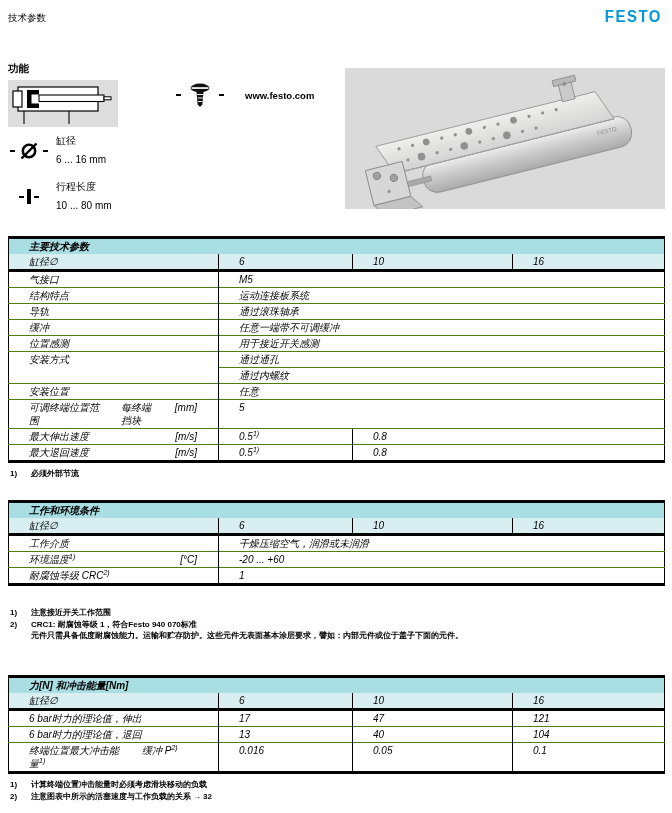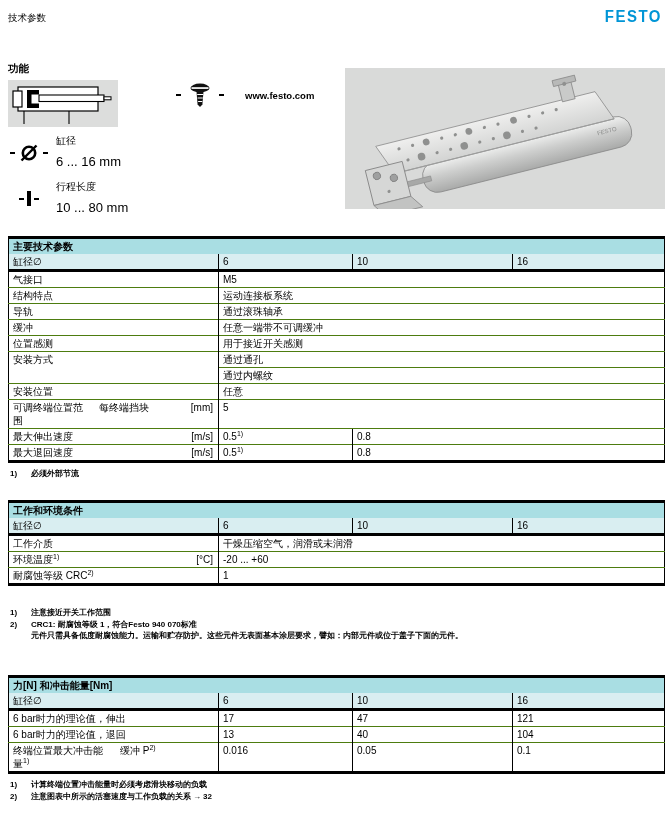--- a/index.html
+++ b/index.html
@@ -16,37 +16,37 @@
   .fn-box{position:absolute;left:8px;top:80px;width:110px;height:47px;background:#dcdddc;}
   .screw-row{position:absolute;left:176px;top:82px;height:26px;display:flex;align-items:center;gap:7px;}
   .website{font-size:9.5px;font-weight:bold;}
   .dash{width:5px;height:2px;background:#000;flex:none;}
   .icon-flex{display:flex;align-items:center;gap:3px;}
 
   .feature{position:absolute;left:8px;display:flex;}
   .feature .icon-col{width:42px;flex:none;display:flex;justify-content:center;padding-top:2px;}
   .feature .txt-col{padding-left:6px;}
   .feat-label{font-size:10px;}
-  .feat-range{font-size:13px;margin-top:6px;}
+  .feat-range{font-size:10px;margin-top:6px;}
   .stroke-bar{width:4px;height:15px;background:#000;}
 
   
   .img-box{position:absolute;left:345px;top:68px;width:320px;height:141px;background:#d9dad9;}
 
   
   table.spec{position:absolute;left:8px;width:656px;border-collapse:collapse;table-layout:fixed;
              border-left:1px solid #000;border-right:1px solid #000;
              border-top:3px solid #000;border-bottom:3px solid #000;background:#fff;}
-  table.spec td{font-size:10px;line-height:13px;padding:1px 4px;vertical-align:top;}
+  table.spec td{font-size:10px;line-height:13px;padding:1px 20px;vertical-align:top;font-style:italic;}
   col.c-lbl{width:210px;} col.c-v1{width:134px;} col.c-v2{width:160px;} col.c-v3{width:152px;}
   tr.t-title td{background:#a9dee3;font-weight:bold;}
   tr.t-colhead td{background:#d9eef1;border-bottom:3px solid #000;}
   table.spec tr:nth-child(n+3) td{border-top:1px solid #4d7c0f;}
   table.spec td.v{border-left:1px solid #000;}
-  .lu{display:flex;gap:12px;}
+  .lu{display:flex;gap:18px;}
   .lu .main{flex:none;}
   .main.narrow{width:74px;}
   .main.mid{width:95px;}
   .lu .unit{margin-left:auto;text-align:right;padding-right:1px;}
   sup{font-size:7px;line-height:0;vertical-align:super;}
 
   
   .fn{position:absolute;left:10px;font-size:8px;font-weight:bold;}
   .fn-row{display:flex;margin-bottom:1px;line-height:11px;}
   .fn-num{width:21px;flex:none;}

